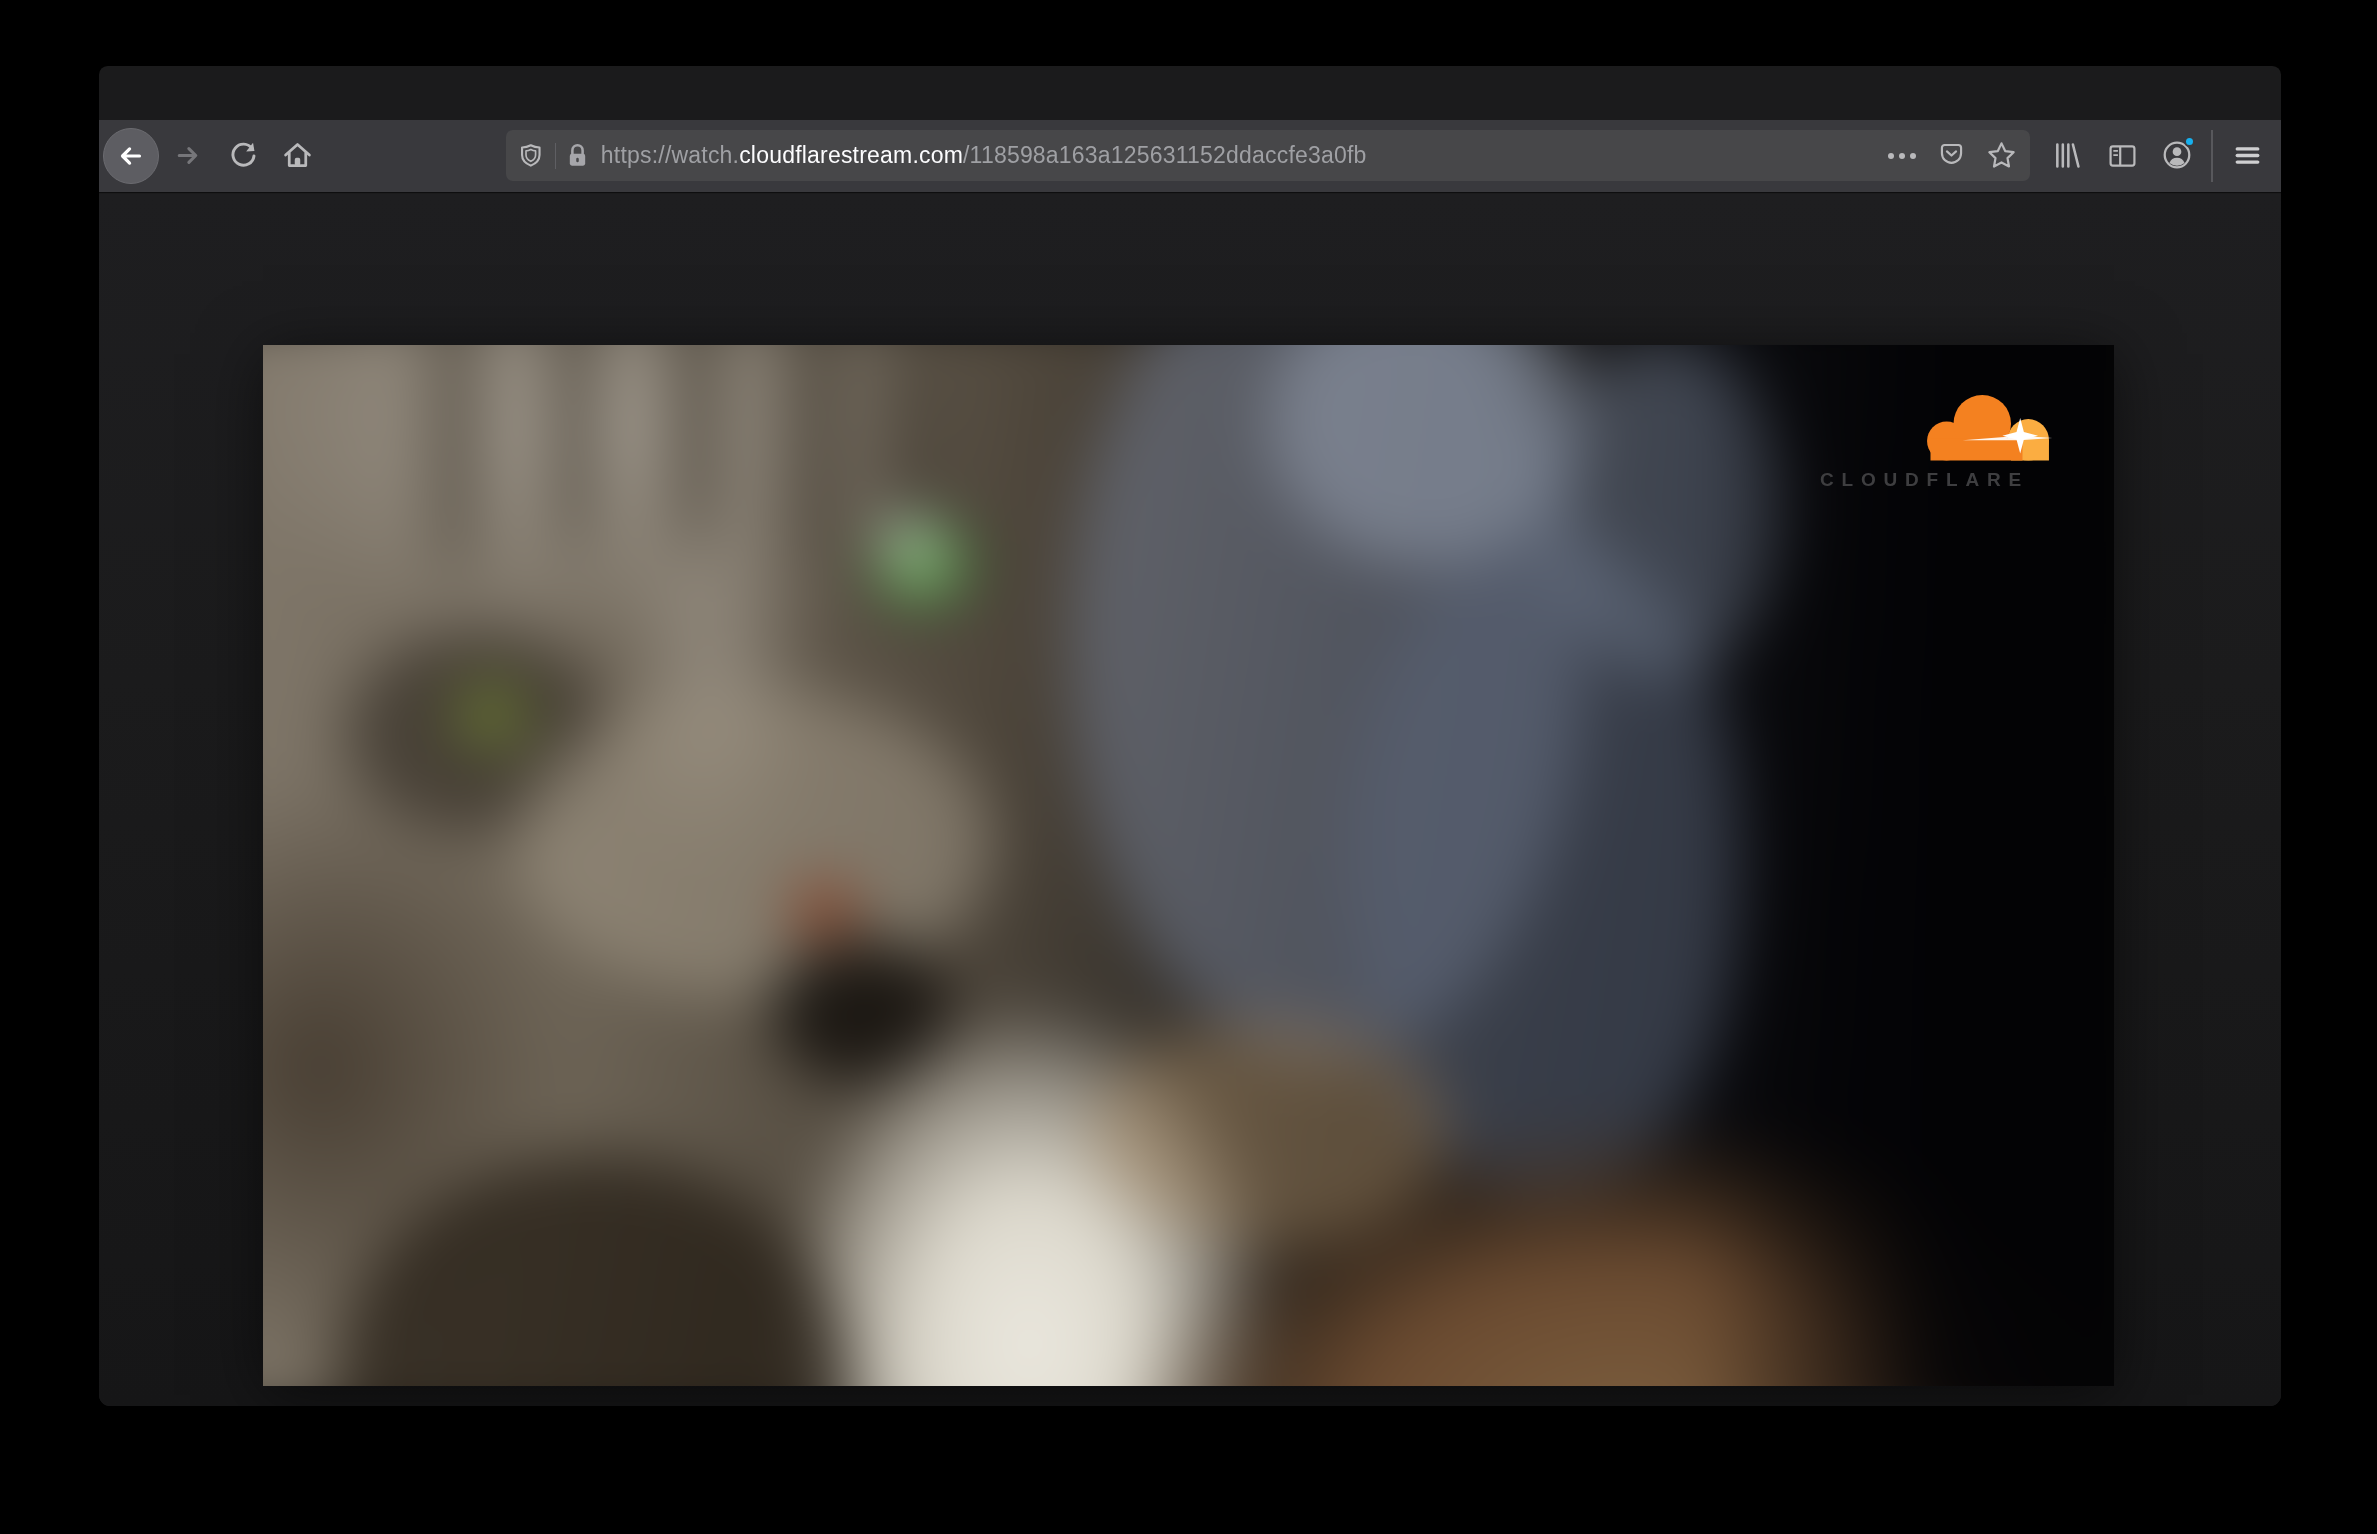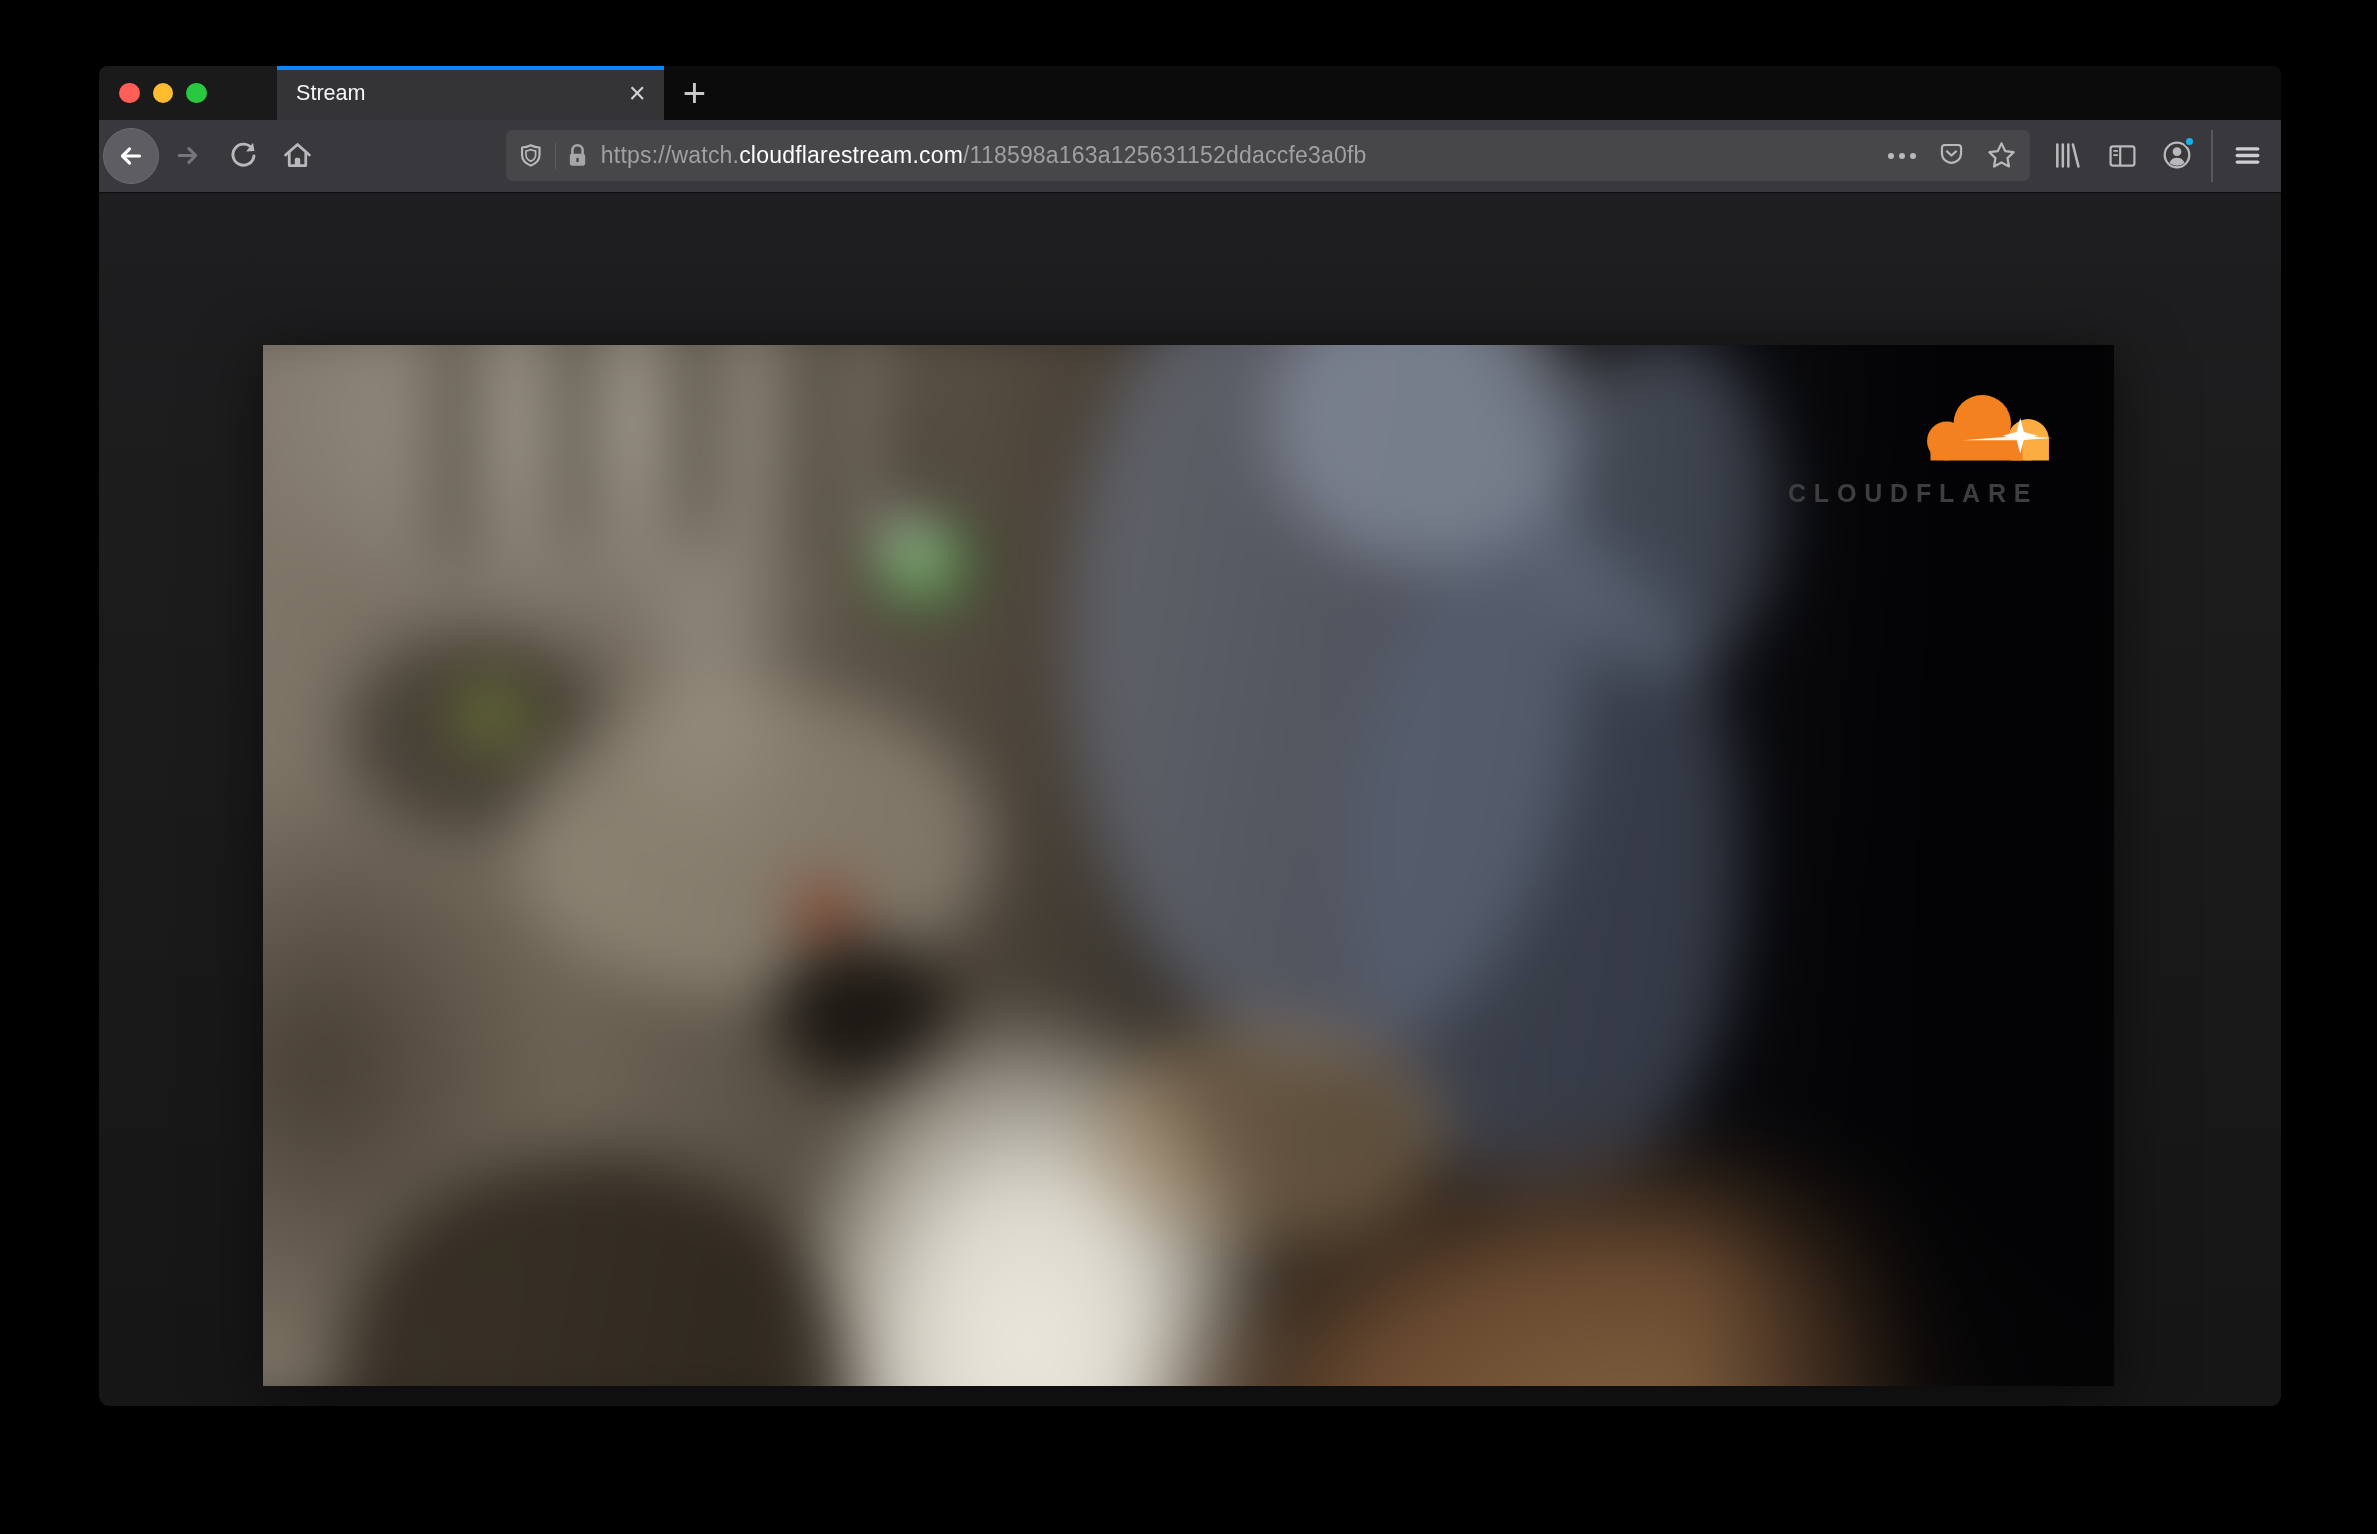--- a/index.html
+++ b/index.html
@@ -154,48 +154,33 @@
     background: linear-gradient(90deg, transparent, rgba(4,4,6,.92) 45%, #040405);
   }
 
   
   .cf-logo {
     position: absolute; top: 45px; right: 53px; width: 273px;
     display: flex; flex-direction: column; align-items: flex-end;
   }
   .cf-cloud { width: 138px; height: 72px; margin-right: 4.3px; }
   .cf-text {
-    width: 100%; 
-    font-size: 25px; font-weight: bold; letter-spacing: 7.8px;
-    color: #3e3e40; margin-top: 17px; white-space: nowrap;
+    width: 100%; text-align: center;
+    font-size: 19px; font-weight: bold; letter-spacing: 7.8px;
+    color: #3e3e40; margin-top: 7px; white-space: nowrap;
   }
 
   svg.ic { display: block; }
 </style>
 </head>
 <body>
 
 <div class="screen">
   <div class="window">
 
-    <div class="titlebar">
-      <div class="tl-zone">
-        <div class="tl red"></div>
-        <div class="tl yellow"></div>
-        <div class="tl green"></div>
-      </div>
-
-      <div class="tab">
-        <div class="tab-accent"></div>
-        <div class="tab-title">Stream</div>
-        <div class="tab-close">×</div>
-      </div>
-
-      <div class="new-tab">+</div>
-    </div>
 
     <div class="toolbar">
 
       <div class="tool-btn back-btn">
         <svg class="ic" width="34" height="34" viewBox="0 0 36 36">
           <path d="M27 18 H10 M16.5 10.5 L9 18 l7.5 7.5" fill="none" stroke="#ffffff" stroke-width="3.4" stroke-linecap="round" stroke-linejoin="round"></path>
         </svg>
       </div>
 
       <div class="tool-btn fwd-btn">

